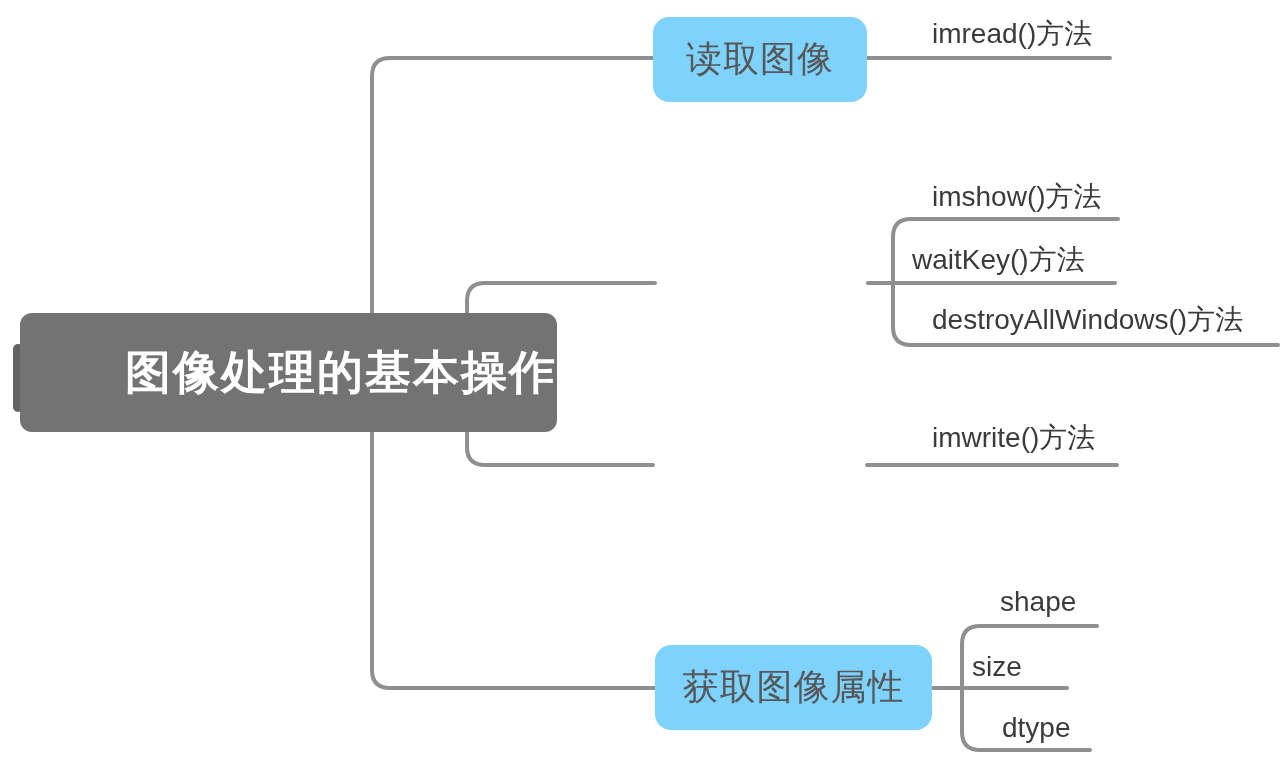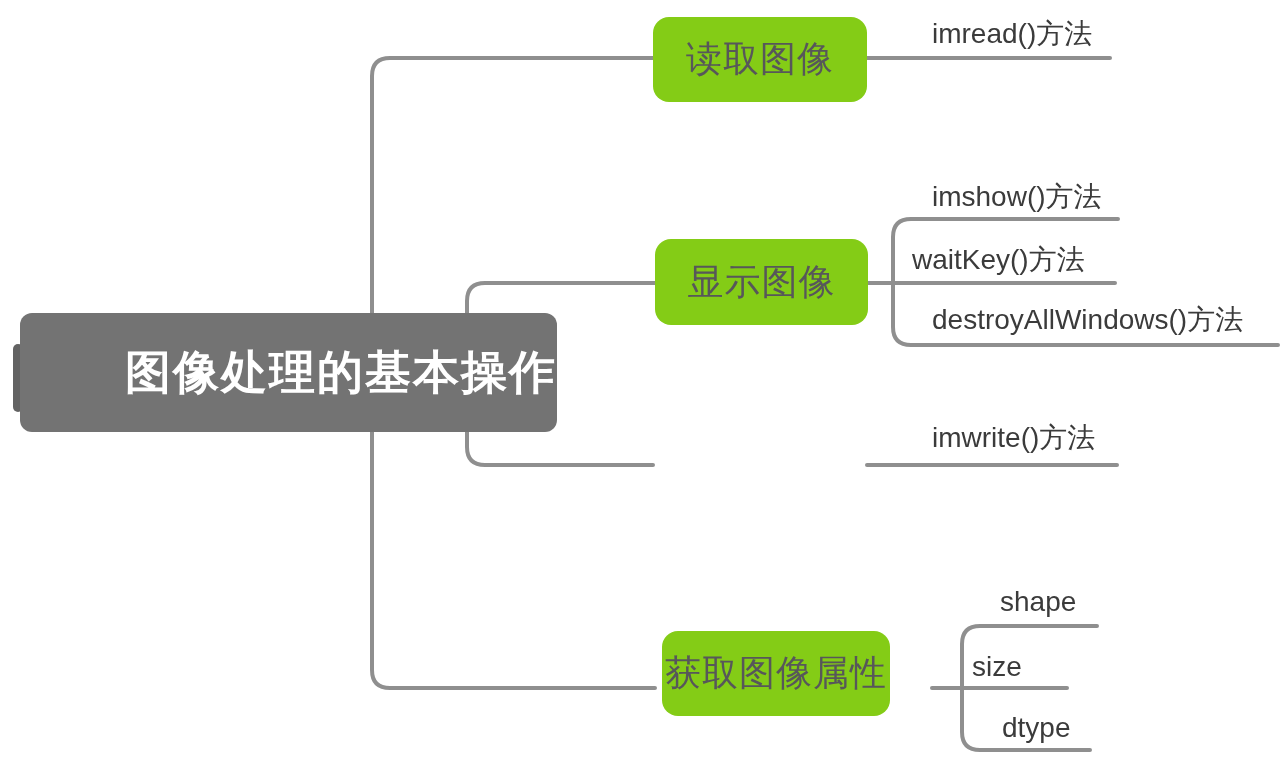--- a/index.html
+++ b/index.html
@@ -44,31 +44,31 @@
   }
   .root-tab {
     position: absolute;
     left: 13px; top: 344px;
     width: 10px; height: 68px;
     background: #636363;
     border-radius: 5px;
     z-index: 1;
   }
   .branch-node {
-    background: #84cc16;
+    background: #7dd3fc;
     border-radius: 16px;
     color: #57575a;
     font-size: 36px;
     letter-spacing: 1px;
     white-space: nowrap;
   }
   .branch-1 { left: 653px; top: 17px;  width: 214px; height: 85px; }
   .branch-2 { left: 655px; top: 239px; width: 213px; height: 86px; }
   .branch-3 { left: 653px; top: 423px; width: 214px; height: 85px; }
-  .branch-4 { left: 655px; top: 631px; width: 228px; height: 85px; margin-left: 7px; }
+  .branch-4 { left: 655px; top: 645px; width: 277px; height: 85px; }
   .leaf-label {
     position: absolute;
     color: #3b3b3b;
     font-size: 28px;
     line-height: 26px;
     white-space: nowrap;
     z-index: 2;
   }
   .leaf-imread  { left: 932px;  top: 21px;  }
   .leaf-imshow  { left: 932px;  top: 184px; }
@@ -104,23 +104,20 @@
   <div class="root-tab"></div>
 
   <div class="node root-node">
     <span>图像处理的基本操作</span>
   </div>
 
   <div class="node branch-node branch-1">
     <span>读取图像</span>
   </div>
 
-  <div class="node branch-node branch-2">
-    <span>显示图像</span>
-  </div>
 
 
   <div class="node branch-node branch-4">
     <span>获取图像属性</span>
   </div>
 
   <div class="leaf-label leaf-imread">imread()方法</div>
 
   <div class="leaf-label leaf-imshow">imshow()方法</div>
 

